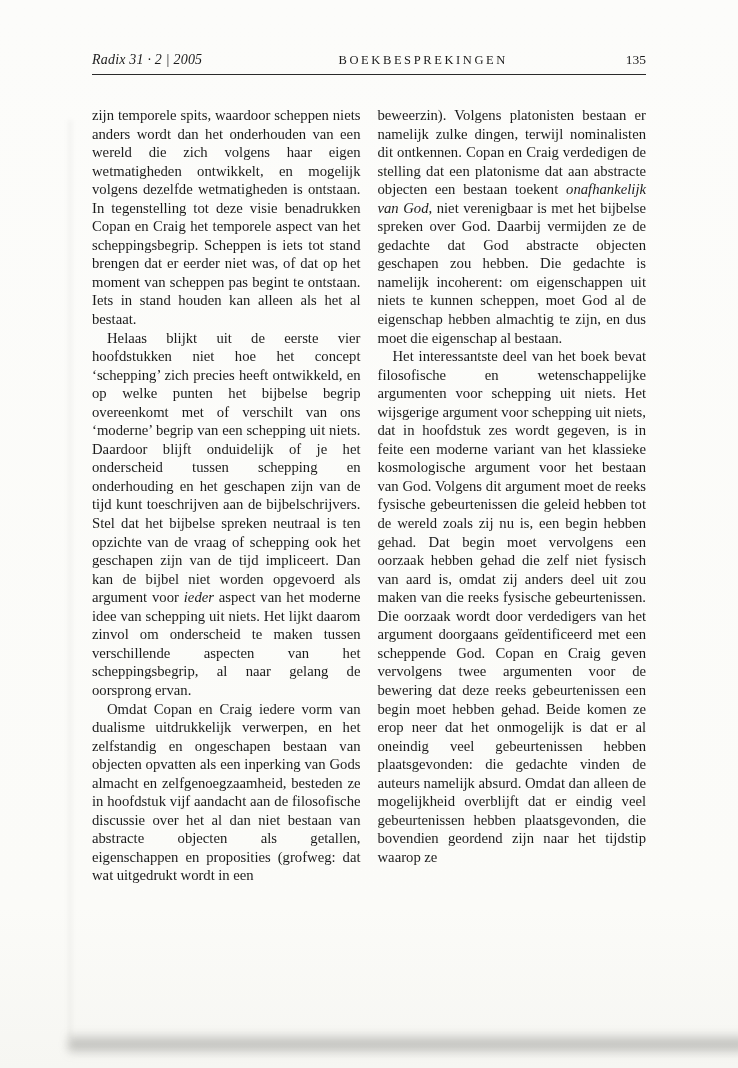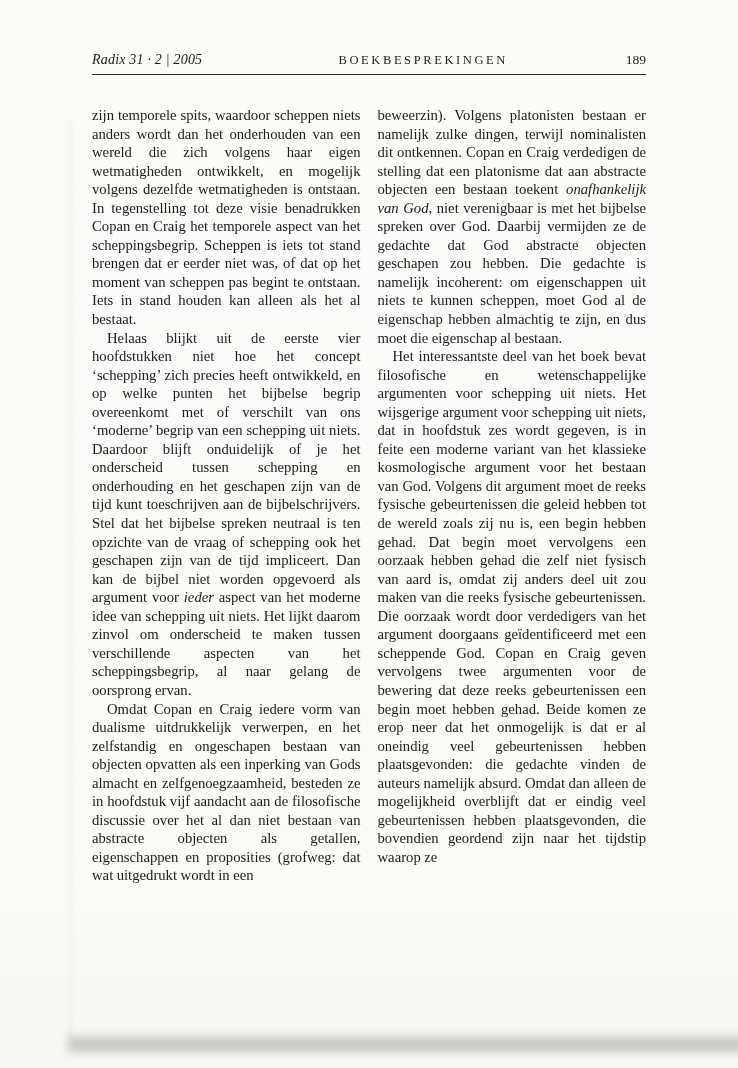--- a/index.html
+++ b/index.html
@@ -98,21 +98,21 @@
 </style>
 </head>
 <body>
 
 <div class="scan">
   <div class="paper">
 
     <header class="page-header">
       <span class="journal">Radix 31 · 2 | 2005</span>
       <span class="section">BOEKBESPREKINGEN</span>
-      <span class="pagenum">189</span>
+      <span class="pagenum">135</span>
     </header>
 
     <div class="rule"></div>
 
     <main class="columns">
       <div class="col" id="col-left">
           <p class="para"><span class="">zijn temporele spits, waardoor scheppen niets anders wordt dan het onderhouden van een wereld die zich volgens haar eigen wetmatigheden ontwikkelt, en mogelijk volgens dezelfde wetmatigheden is ontstaan. In tegenstelling tot deze visie benadrukken Copan en Craig het temporele aspect van het scheppingsbegrip. Scheppen is iets tot stand brengen dat er eerder niet was, of dat op het moment van scheppen pas begint te ontstaan. Iets in stand houden kan alleen als het al bestaat.</span></p>
           <p class="para indent"><span class="">Helaas blijkt uit de eerste vier hoofdstukken niet hoe het concept ‘schepping’ zich precies heeft ontwikkeld, en op welke punten het bijbelse begrip overeenkomt met of verschilt van ons ‘moderne’ begrip van een schepping uit niets. Daardoor blijft onduidelijk of je het onderscheid tussen schepping en onderhouding en het geschapen zijn van de tijd kunt toeschrijven aan de bijbelschrijvers. Stel dat het bijbelse spreken neutraal is ten opzichte van de vraag of schepping ook het geschapen zijn van de tijd impliceert. Dan kan de bijbel niet worden opgevoerd als argument voor </span><span class="it">ieder</span><span class=""> aspect van het moderne idee van schepping uit niets. Het lijkt daarom zinvol om onderscheid te maken tussen verschillende aspecten van het scheppingsbegrip, al naar gelang de oorsprong ervan.</span></p>
           <p class="para indent"><span class="">Omdat Copan en Craig iedere vorm van dualisme uitdrukkelijk verwerpen, en het zelfstandig en ongeschapen bestaan van objecten opvatten als een inperking van Gods almacht en zelfgenoegzaamheid, besteden ze in hoofdstuk vijf aandacht aan de filosofische discussie over het al dan niet bestaan van abstracte objecten als getallen, eigenschappen en proposities (grofweg: dat wat uitgedrukt wordt in een</span></p>
         </div>

